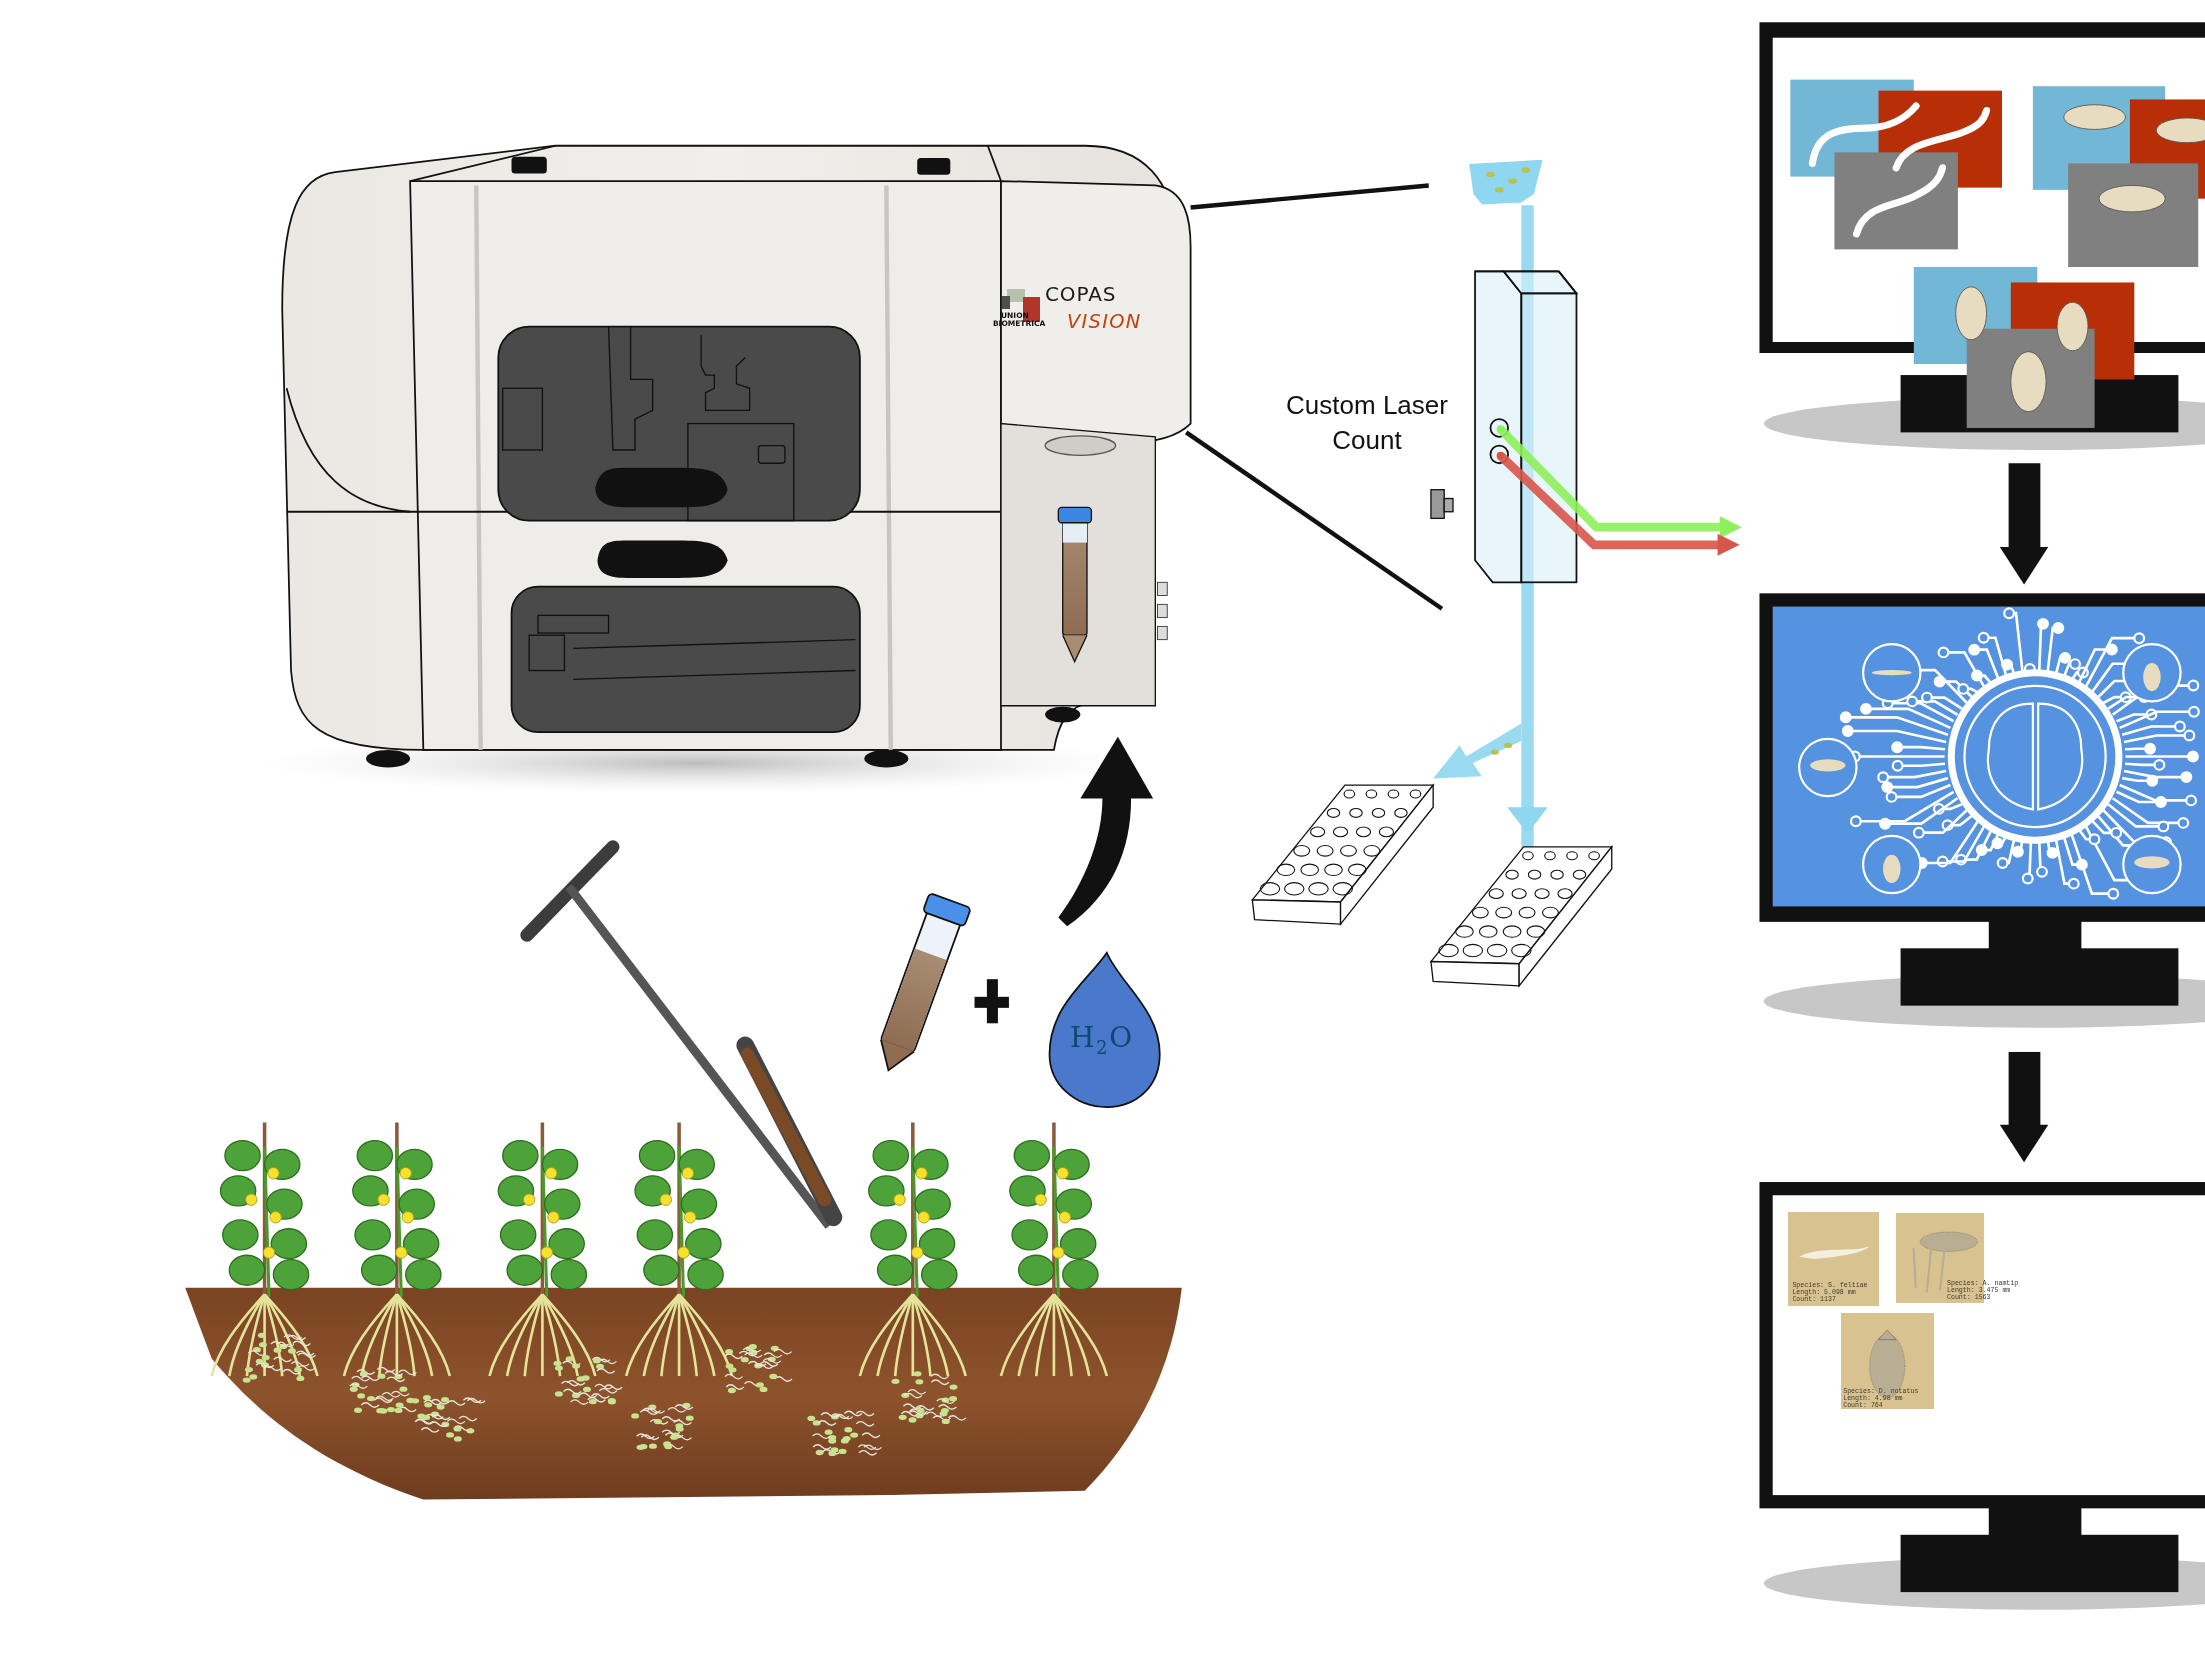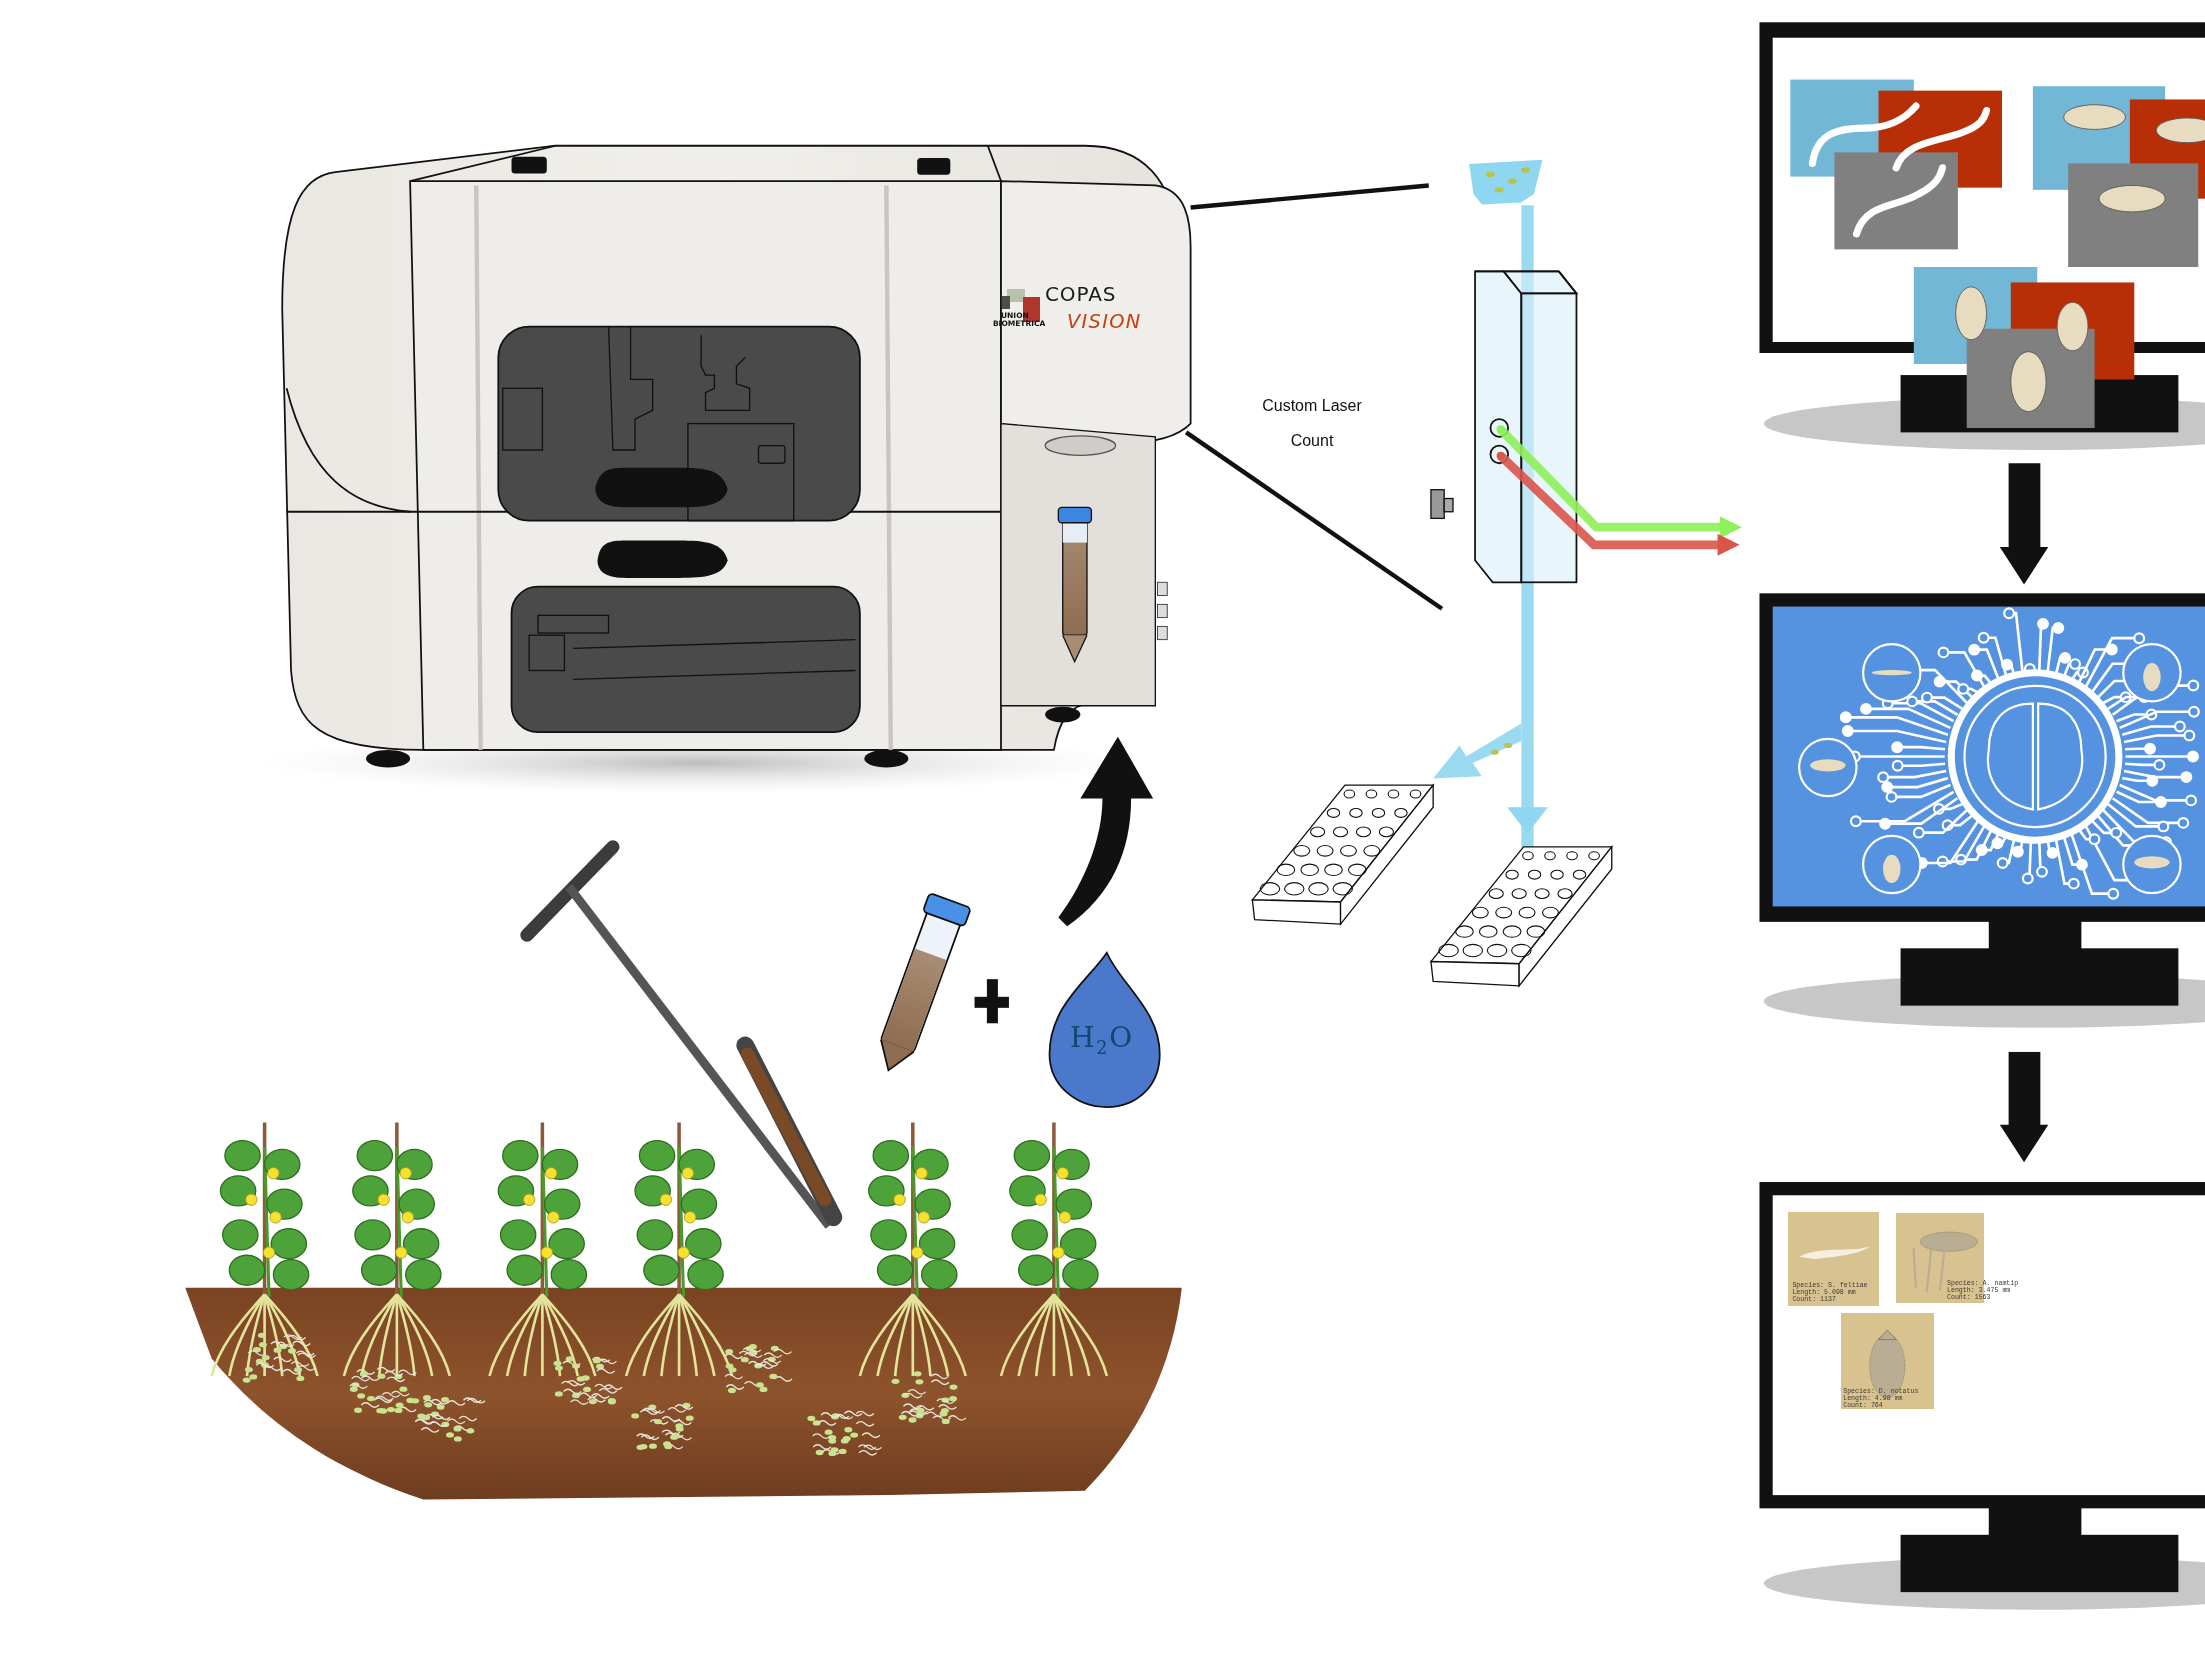--- a/index.html
+++ b/index.html
@@ -1,18 +1,18 @@
 <!DOCTYPE html>
 <html style="font-size:7px"><head>
 <meta charset="utf-8">
 <style>
   html, body { margin: 0; padding: 0; background: #ffffff; }
   body { width: 2383px; height: 1666px; position: relative; overflow: hidden; font-family: "Liberation Sans", sans-serif; }
   svg.stage { position: absolute; left: 0; top: 0; width: 2383px; height: 1666px; }
-  .label-laser { position: absolute; left: 1228px; top: 388px; width: 168px; text-align: center; font-size: 16px; line-height: 35px; color: #111; font-family: "Liberation Sans", sans-serif; }
+  .label-laser { position: absolute; left: 1283px; top: 388px; width: 168px; text-align: center; font-size: 26px; line-height: 35px; color: #111; font-family: "Liberation Sans", sans-serif; }
   .logo { position: absolute; left: 992px; top: 278px; width: 203px; height: 57px; text-align: center; }
   .logo .copas { position: absolute; left: 53px; top: 4.4px; font-size: 20px; letter-spacing: 0.9px; color: #1a1a1a; font-family: "DejaVu Sans", sans-serif; }
   .logo .vision { position: absolute; left: 75px; top: 32px; font-size: 19.4px; font-style: italic; letter-spacing: 1.3px; color: #c2410c; font-family: "DejaVu Sans", sans-serif; }
   .logo .brand { position: absolute; left: 0.9px; top: 34px; font-size: 7.5px; line-height: 8.4px; font-weight: bold; color: #111; font-family: "DejaVu Sans", sans-serif; width: 44px; }
   .logo .sq1 { position: absolute; left: 15.4px; top: 11px; width: 17.6px; height: 13.2px; background: #b7c2ad; }
   .logo .sq2 { position: absolute; left: 9.7px; top: 17.6px; width: 8.8px; height: 13.2px; background: #4d4f4c; }
   .logo .sq3 { position: absolute; left: 31px; top: 18.5px; width: 17px; height: 25.6px; background: #b0352a; }
   .water-text { position: absolute; left: 1070px; top: 1021px; font-size: 28px; color: #0c4a6e; font-family: "DejaVu Serif", serif; letter-spacing: 1.8px; }
   .water-text sub { font-size: 17.6px; }
   .card { position: absolute; background: #d8c290; }

